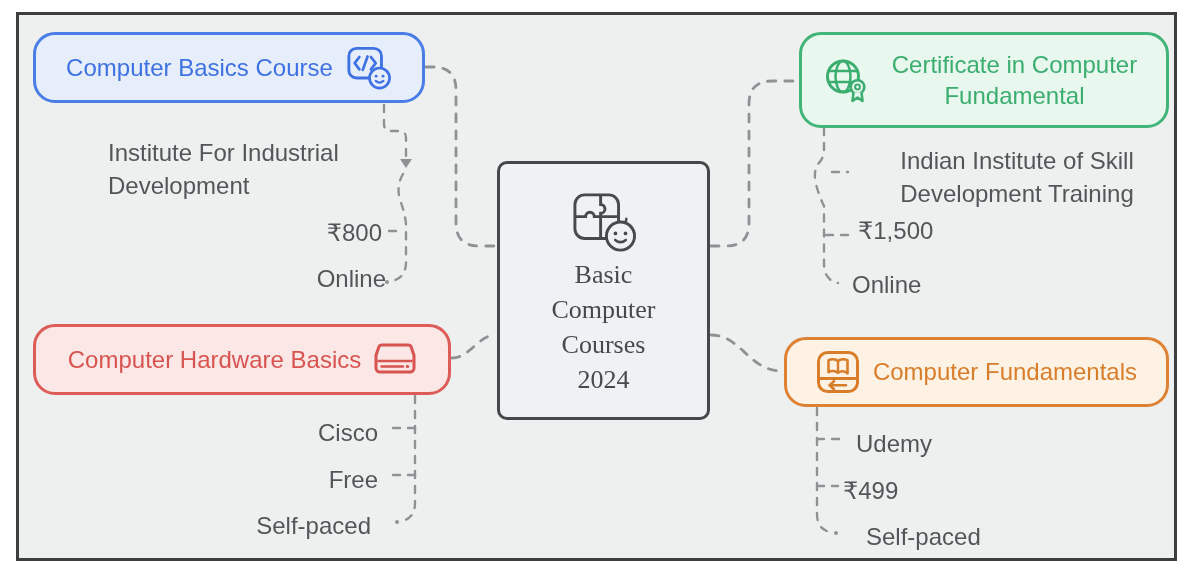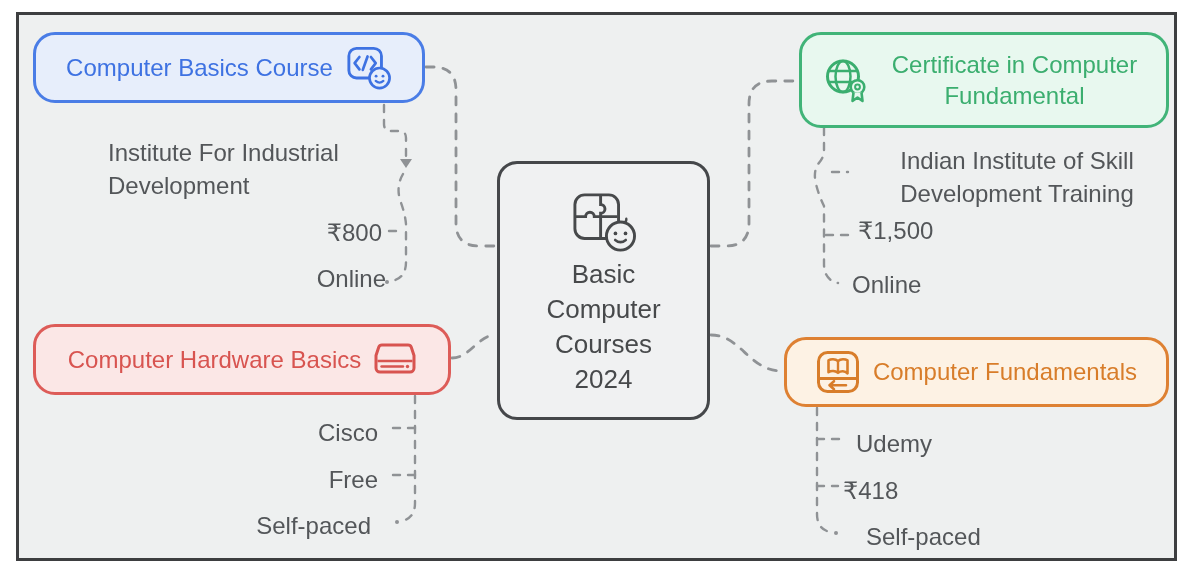--- a/index.html
+++ b/index.html
@@ -20,21 +20,21 @@
     gap:13px;border-style:solid;border-width:3px;border-radius:22px;font-size:24px;font-weight:400;
   }
   .node .nlabel{white-space:nowrap;}
   .node.blue  {left:33px; top:32px; width:392px;height:71px;background:#e7eefb;border-color:#4a7de6;color:#3e72e2;}
   .node.green {left:799px;top:32px; width:370px;height:96px;background:#e8f8ef;border-color:#41b478;color:#3bae6f;}
   .node.green .nlabel{white-space:normal;text-align:center;width:262px;line-height:31px;}
   .node.red   {left:33px; top:324px;width:418px;height:71px;background:#fbe7e6;border-color:#dd5c58;color:#d85450;}
   .node.orange{left:784px;top:337px;width:385px;height:70px;background:#fdf2e4;border-color:#de8133;color:#d87d2a;}
   .node.center{
     left:497px;top:161px;width:213px;height:259px;background:#f0f1f2;border-color:#45474a;
-    border-radius:20px;color:#47494b;flex-direction:column;gap:4px;padding-top:6px;
+    border-radius:10px;color:#47494b;flex-direction:column;gap:4px;padding-top:6px;font-family:Liberation Serif, serif;
   }
   .ctext span{display:block;text-align:center;font-size:26px;line-height:35px;color:#47494b;}
   .detail{position:absolute;font-size:24px;color:#535659;line-height:33px;white-space:nowrap;}
   .detail.wrap{white-space:normal;}
   .d-b0p{left:108px;top:136px;width:282px;text-align:left;}
   .d-b0c{right:818px;top:216px;}
   .d-b0m{right:814px;top:262px;}
   .d-b1p{left:850px;top:144px;width:334px;text-align:center;}
   .d-b1c{left:858px;top:214px;}
   .d-b1m{left:852px;top:268px;}
@@ -152,15 +152,15 @@
 
   <div class="detail wrap d-b1p">Indian Institute of Skill Development Training</div>
   <div class="detail d-b1c">₹1,500</div>
   <div class="detail d-b1m">Online</div>
 
   <div class="detail d-b2p">Cisco</div>
   <div class="detail d-b2c">Free</div>
   <div class="detail d-b2m">Self-paced</div>
 
   <div class="detail d-b3p">Udemy</div>
-  <div class="detail d-b3c">₹418</div>
+  <div class="detail d-b3c">₹499</div>
   <div class="detail d-b3m">Self-paced</div>
 </div>
 
 </body></html>

